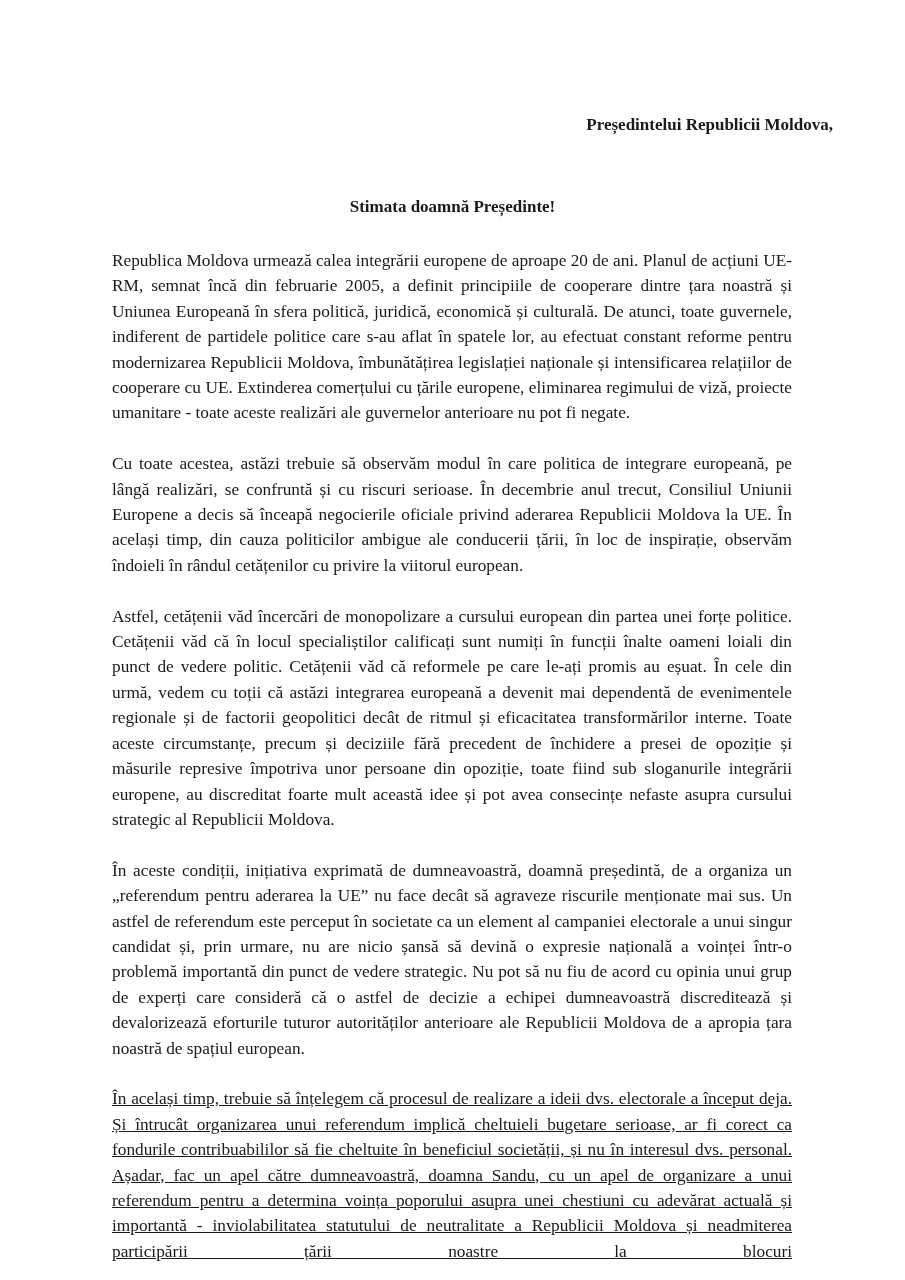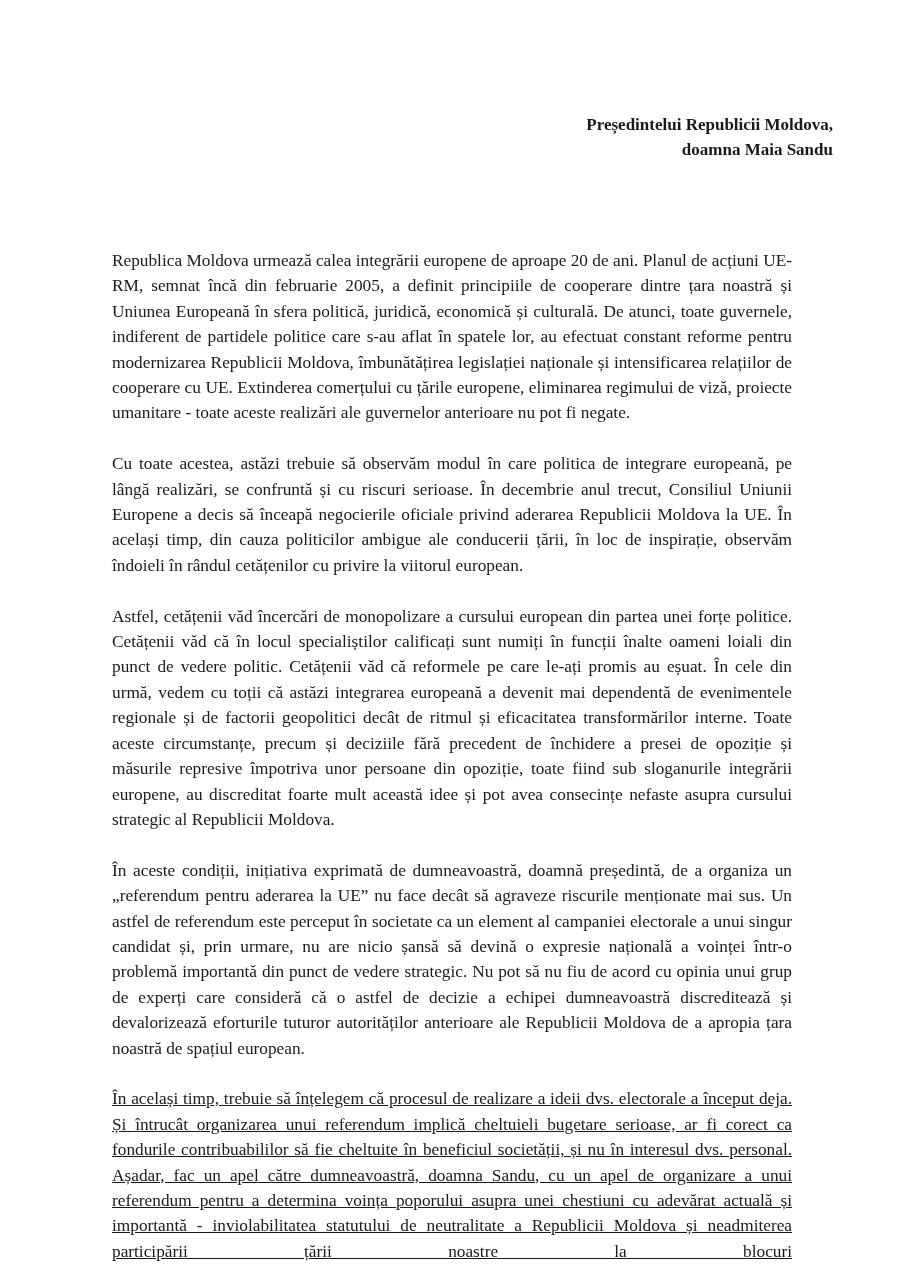--- a/index.html
+++ b/index.html
@@ -62,23 +62,23 @@
       text-decoration: underline;
     }
   </style>
 </head>
 <body>
 
 <div class="page">
 
   <div class="addressee">
     <div>Președintelui Republicii Moldova,</div>
-    <div>doamna Maia Sandu</div>
   </div>
 
+  <div class="salutation">Stimata doamnă Președinte!</div>
 
   <div class="body-text">
     <p>Republica Moldova urmează calea integrării europene de aproape 20 de ani. Planul de acțiuni UE-RM, semnat încă din februarie 2005, a definit principiile de cooperare dintre țara noastră și Uniunea Europeană în sfera politică, juridică, economică și culturală. De atunci, toate guvernele, indiferent de partidele politice care s-au aflat în spatele lor, au efectuat constant reforme pentru modernizarea Republicii Moldova, îmbunătățirea legislației naționale și intensificarea relațiilor de cooperare cu UE. Extinderea comerțului cu țările europene, eliminarea regimului de viză, proiecte umanitare - toate aceste realizări ale guvernelor anterioare nu pot fi negate.</p>
     <p>Cu toate acestea, astăzi trebuie să observăm modul în care politica de integrare europeană, pe lângă realizări, se confruntă și cu riscuri serioase. În decembrie anul trecut, Consiliul Uniunii Europene a decis să înceapă negocierile oficiale privind aderarea Republicii Moldova la UE. În același timp, din cauza politicilor ambigue ale conducerii țării, în loc de inspirație, observăm îndoieli în rândul cetățenilor cu privire la viitorul european.</p>
     <p>Astfel, cetățenii văd încercări de monopolizare a cursului european din partea unei forțe politice. Cetățenii văd că în locul specialiștilor calificați sunt numiți în funcții înalte oameni loiali din punct de vedere politic. Cetățenii văd că reformele pe care le-ați promis au eșuat. În cele din urmă, vedem cu toții că astăzi integrarea europeană a devenit mai dependentă de evenimentele regionale și de factorii geopolitici decât de ritmul și eficacitatea transformărilor interne. Toate aceste circumstanțe, precum și deciziile fără precedent de închidere a presei de opoziție și măsurile represive împotriva unor persoane din opoziție, toate  fiind sub sloganurile integrării europene, au discreditat foarte mult această idee și pot avea consecințe nefaste asupra cursului strategic al Republicii Moldova.</p>
     <p>În aceste condiții, inițiativa exprimată de dumneavoastră, doamnă președintă, de a organiza un „referendum pentru aderarea la UE” nu face decât să agraveze riscurile menționate mai sus. Un astfel de referendum este perceput în societate ca un element al campaniei electorale a unui singur candidat și, prin urmare, nu are nicio șansă să devină o expresie națională a voinței într-o problemă importantă din punct de vedere strategic. Nu pot să nu fiu de acord cu opinia unui grup de experți care consideră că o astfel de decizie a echipei dumneavoastră discreditează și devalorizează eforturile tuturor autorităților anterioare ale Republicii Moldova de a apropia țara noastră de spațiul european.</p>
     <p class="last">În același timp, trebuie să înțelegem că procesul de realizare a ideii dvs. electorale a început deja. Și întrucât organizarea unui referendum implică cheltuieli bugetare serioase, ar fi corect ca fondurile contribuabililor să fie cheltuite în beneficiul societății, și nu în interesul dvs. personal. Așadar, fac un apel către dumneavoastră, doamna Sandu, cu un apel de organizare a unui referendum pentru a determina voința poporului asupra unei chestiuni cu adevărat actuală și importantă - inviolabilitatea statutului de neutralitate a Republicii Moldova și neadmiterea participării țării noastre la blocuri</p>
   </div>
 
 </div>

